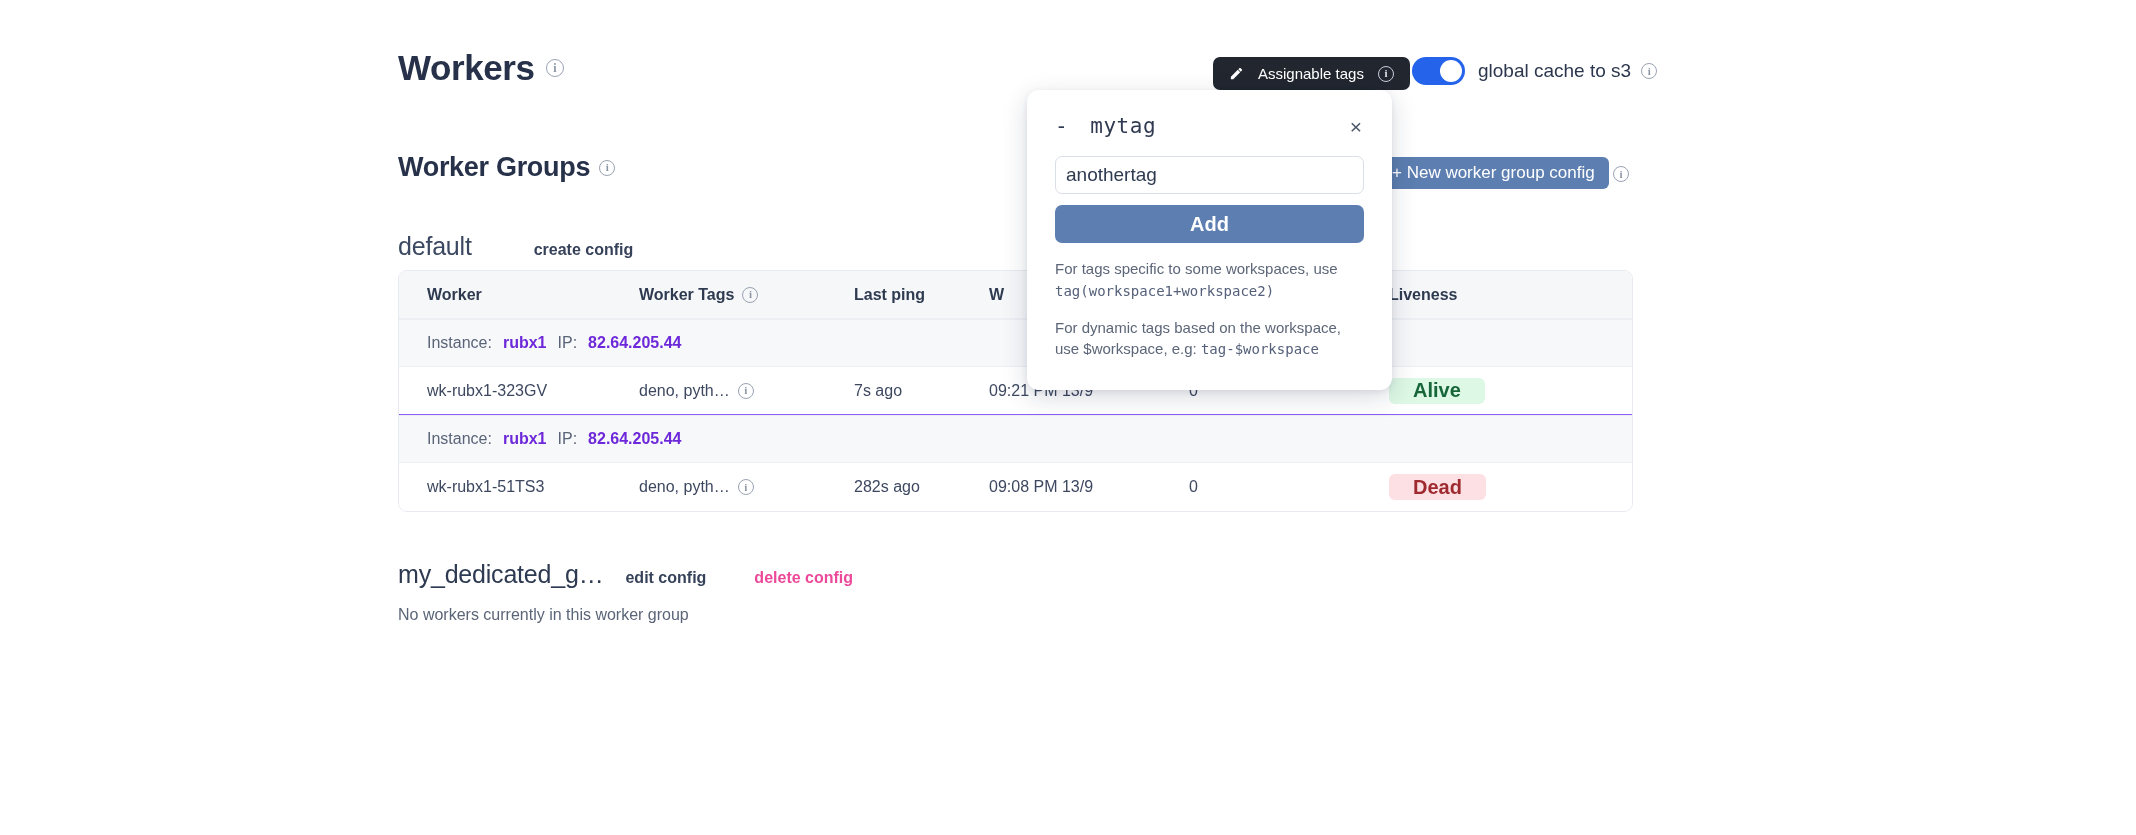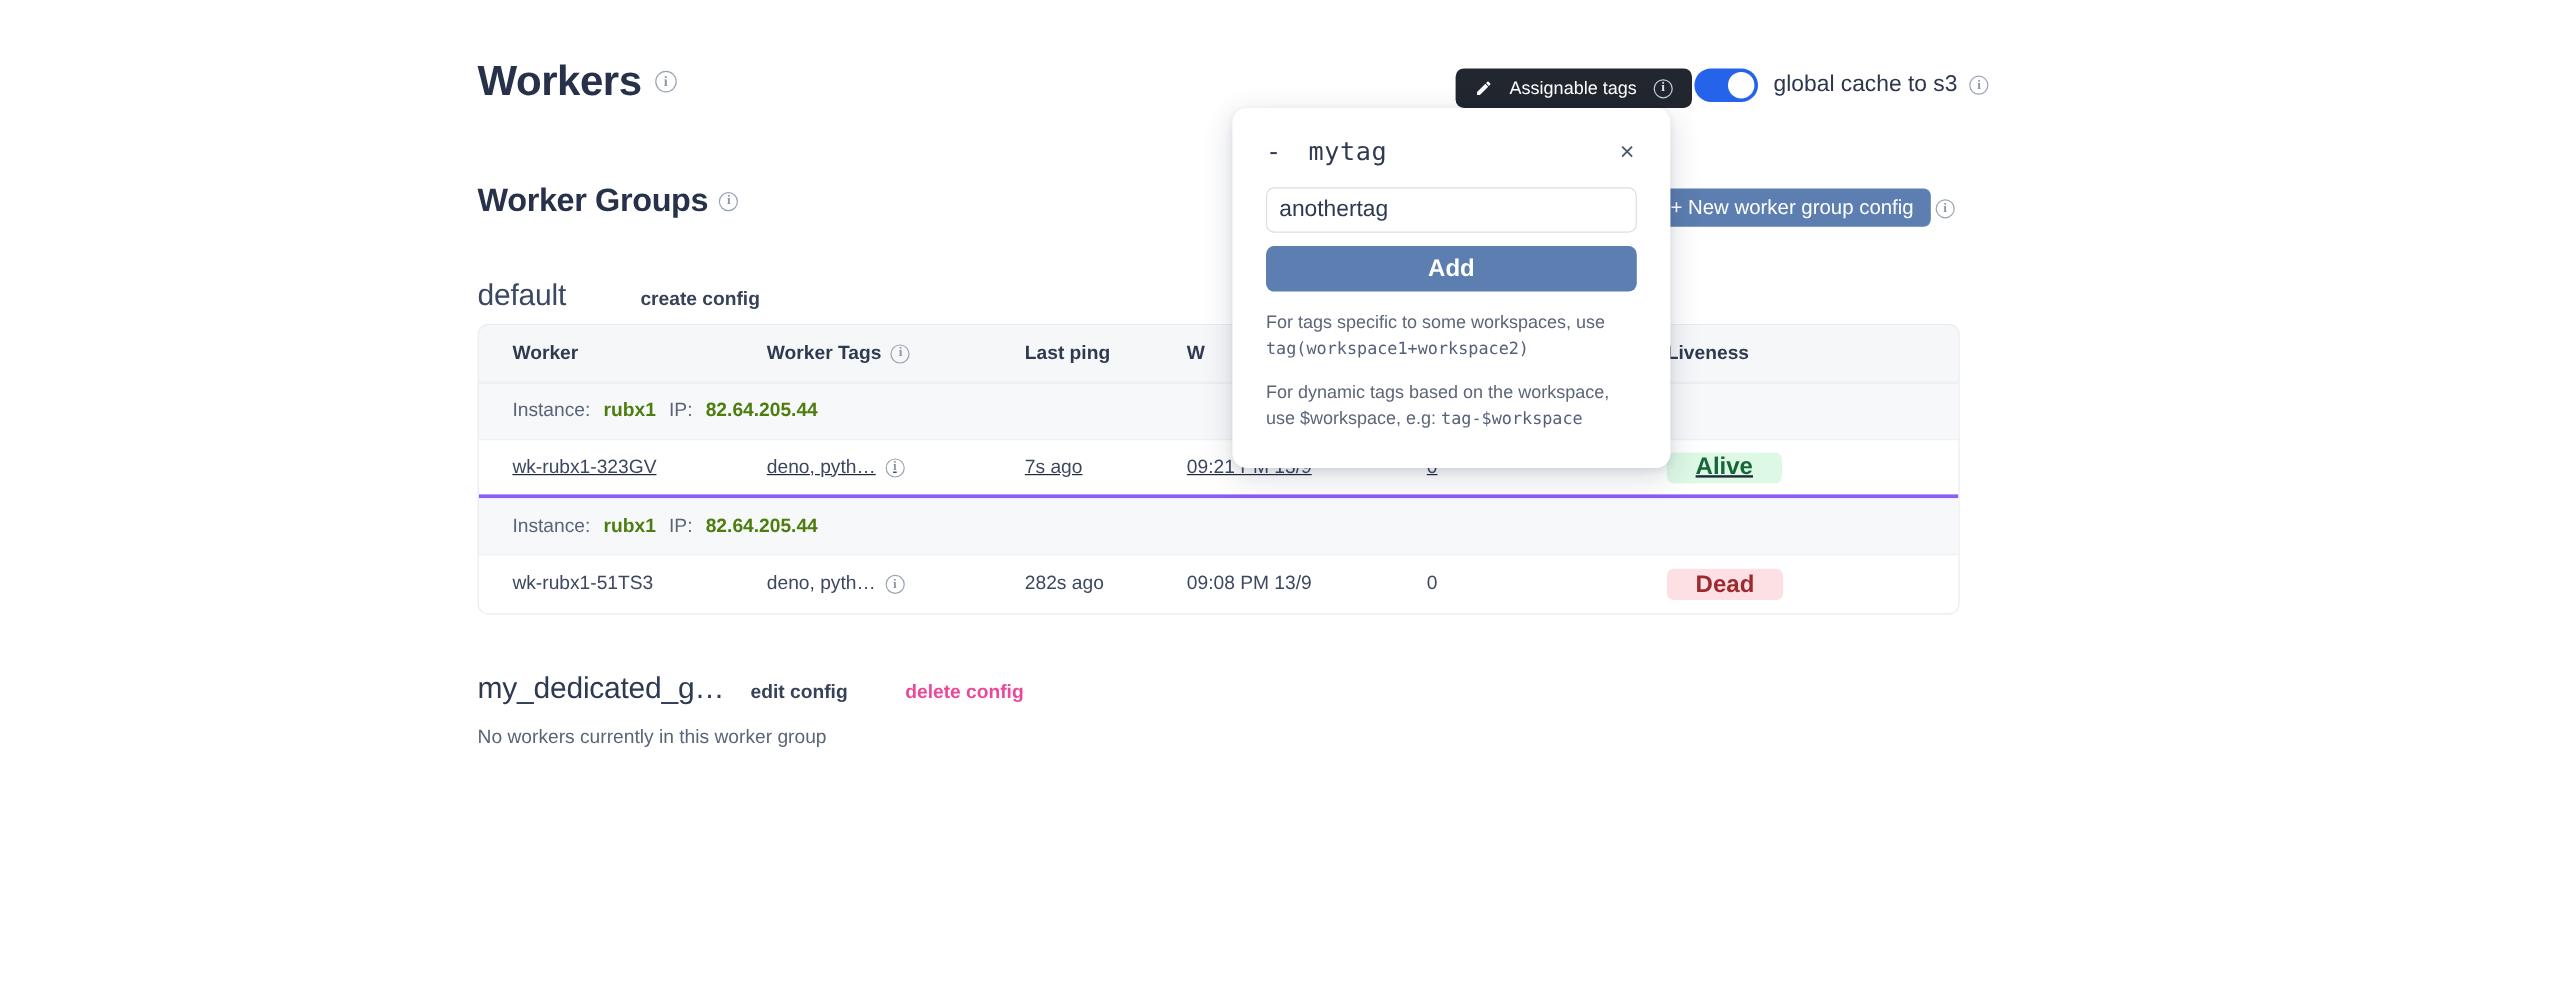--- a/index.html
+++ b/index.html
@@ -100,41 +100,41 @@
   .wrow { display: flex; align-items: center; width: 100%; }
   .wrow.header {
     background: #f6f7f9; height: 48px;
     border-bottom: 1px solid #eceff4;
   }
   .wrow.instance {
     background: #f7f8fa; height: 48px;
     border-bottom: 1px solid #eceff4; border-top: 1px solid #eceff4;
   }
   .wrow.worker { background: #ffffff; height: 48px; }
-  .wrow.worker.sep { border-bottom: 3px solid #8b5cf6; text-decoration: underline; }
+  .wrow.worker.sep { border-bottom: 1px solid #8b5cf6; }
 
   .c-worker   { width: 240px; padding-left: 28px; }
   .c-tags     { width: 215px; }
   .c-ping     { width: 135px; }
   .c-started  { width: 200px; }
   .c-jobs     { width: 200px; }
   .c-live     { flex: 1; }
 
   .wrow.header .cell {
     font-size: 16px; font-weight: 700; color: #2e3a50;
     display: flex; align-items: center; gap: 8px;
   }
   .wrow .cell {
     font-size: 16px; color: #3d4860; display: flex; align-items: center; gap: 8px; text-align: right;
   }
   .instance-cell {
     display: flex; align-items: baseline; gap: 11px;
     padding-left: 28px; font-size: 16px; color: #5a6478;
   }
-  .instance-cell b { color: #4d7c0f; font-weight: 700; }
+  .instance-cell b { color: #6d28d9; font-weight: 700; }
 
   .tag-trunc { color: #3d4860; }
   .badge {
     display: inline-flex; align-items: center; justify-content: center;
     height: 26px; padding: 0 24px; border-radius: 6px;
     font-size: 20px; font-weight: 700;
   }
   .badge.alive { background: #ddf8e4; color: #17663a; }
   .badge.dead  { background: #fde0e3; color: #9e2a2f; }
 

